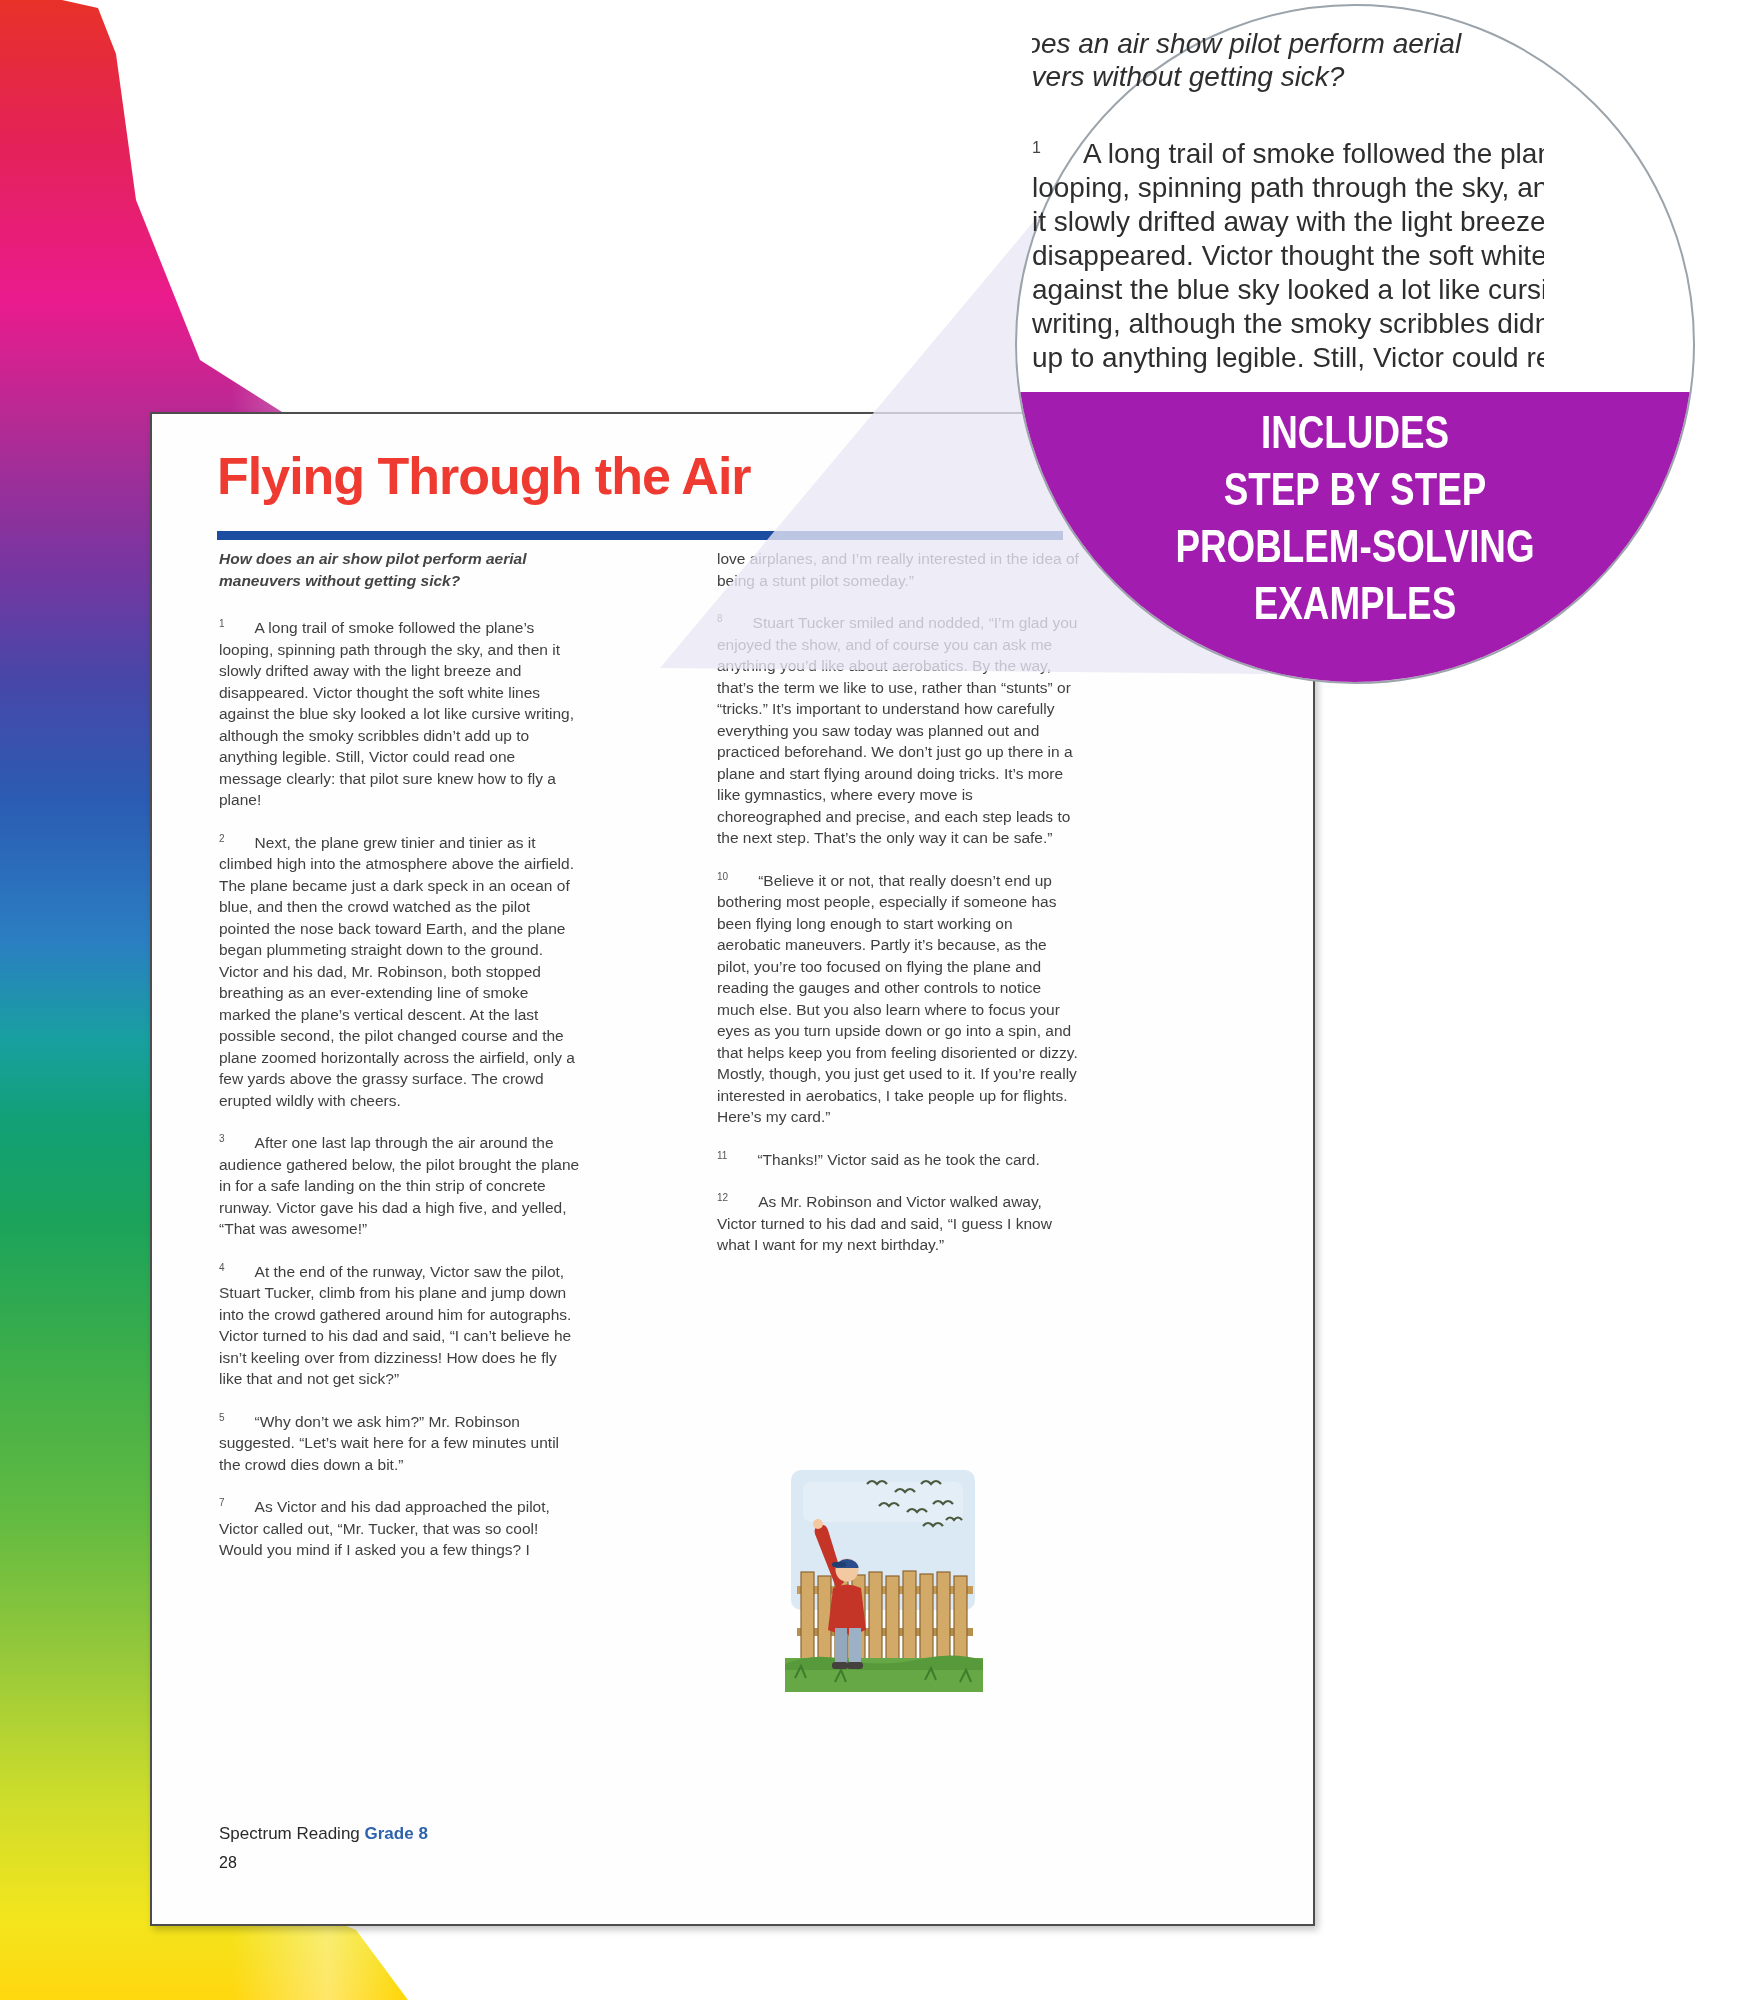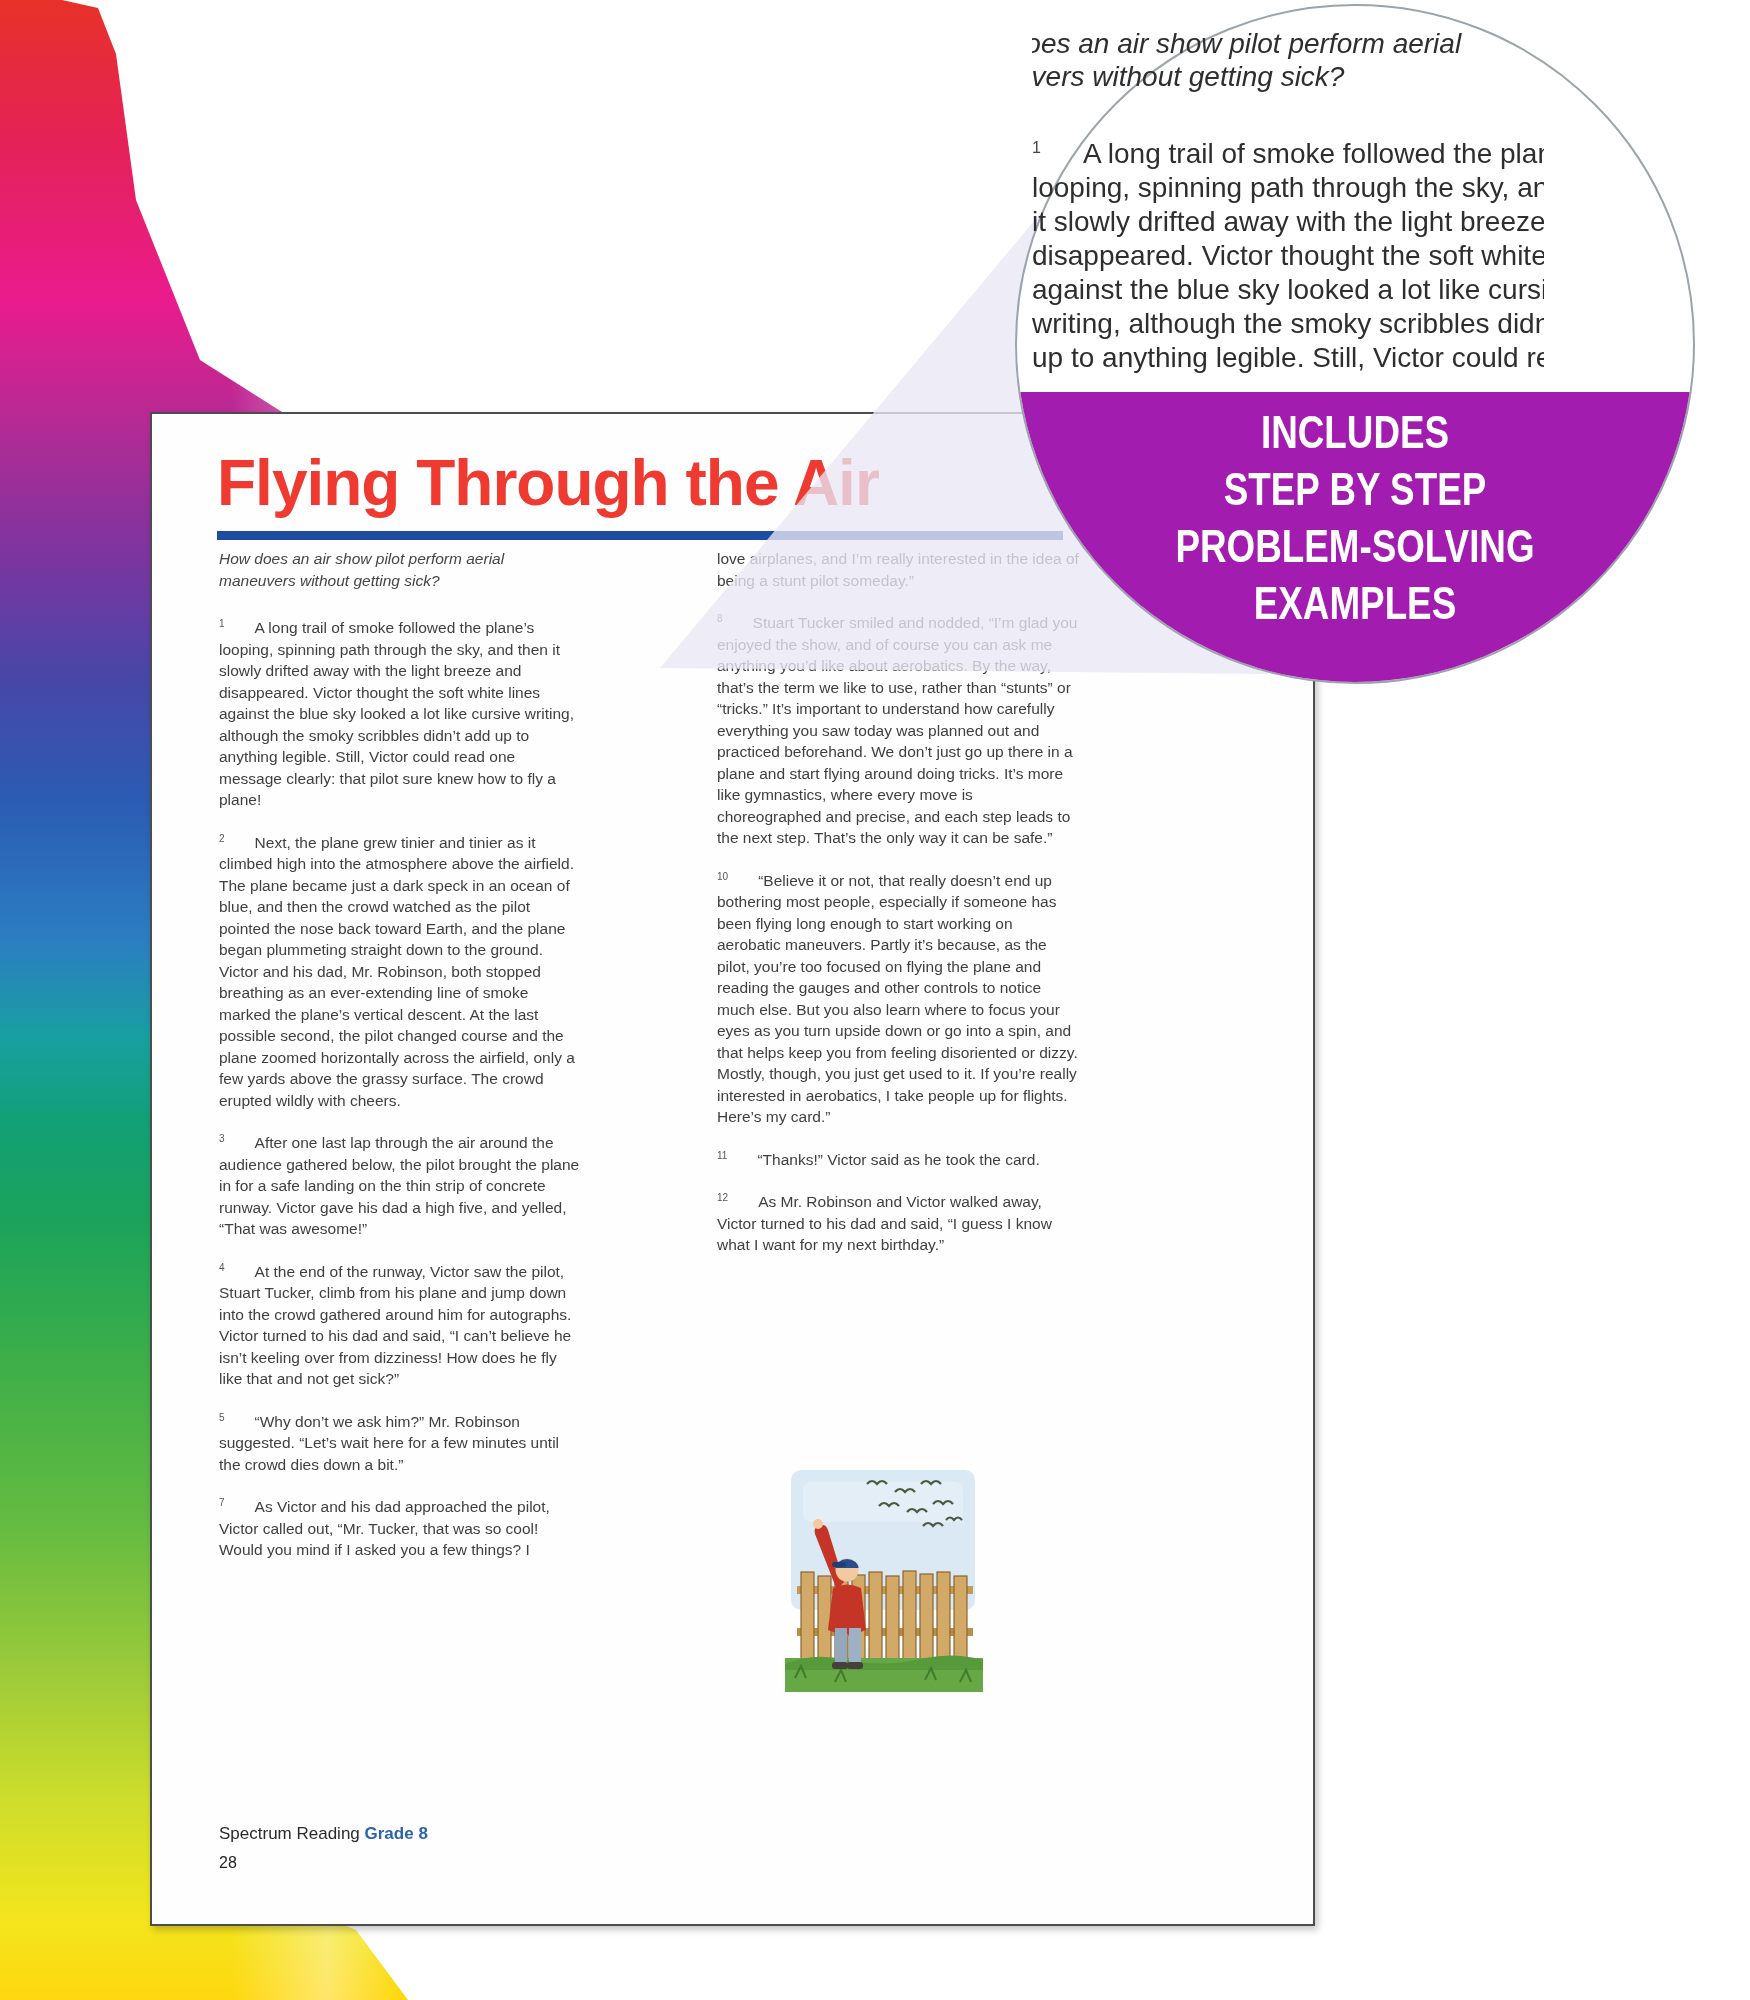--- a/index.html
+++ b/index.html
@@ -17,27 +17,27 @@
       200px 360px, 282px 412px, 282px 1900px, 356px 1930px, 408px 2000px, 0 2000px);
   }
   #cover .gloss{position:absolute;inset:0;
     background:linear-gradient(to right, rgba(255,255,255,0) 55%,
       rgba(255,255,255,0.38) 78%, rgba(255,255,255,0) 95%);}
 
   
   #page{position:absolute;left:150px;top:412px;width:1161px;height:1510px;
         background:#fffefe;border:2px solid #4d4d4d;z-index:10;
         box-shadow:3px 4px 7px rgba(0,0,0,0.22);}
-  #page-title{position:absolute;left:65px;top:32px;font-size:64px;font-weight:bold;
+  #page-title{position:absolute;left:65px;top:32px;font-size:52px;font-weight:bold;
         letter-spacing:-1px;color:#ee3a30;}
   #title-rule{position:absolute;left:65px;top:117px;width:846px;height:9px;background:#1c4da0;}
   .col{position:absolute;width:362px;font-size:15.5px;line-height:21.5px;color:#3f3f3f;}
   #col-left{left:67px;top:134px;}
   #col-right{left:565px;top:134px;}
-  .intro{font-style:italic;color:#454545;margin:0 0 22px 0;}
+  .intro{font-style:italic;color:#454545;margin:0 0 22px 0;font-weight:bold;}
   .para{margin:0 0 17px 0;}
   .para sup{font-size:10px;vertical-align:6px;color:#555;}
   .pgap{display:inline-block;width:30px;}
   #footer-line{position:absolute;left:67px;top:1410px;font-size:17px;color:#2b2b2b;}
   #footer-grade{color:#2e62ad;font-weight:bold;}
   #footer-pagenum{position:absolute;left:67px;top:1440px;font-size:16px;font-weight:normal;color:#222;}
 
   
   #wedge{position:absolute;left:0;top:0;width:1750px;height:2000px;z-index:20;
     background:rgba(233,231,244,0.78);

